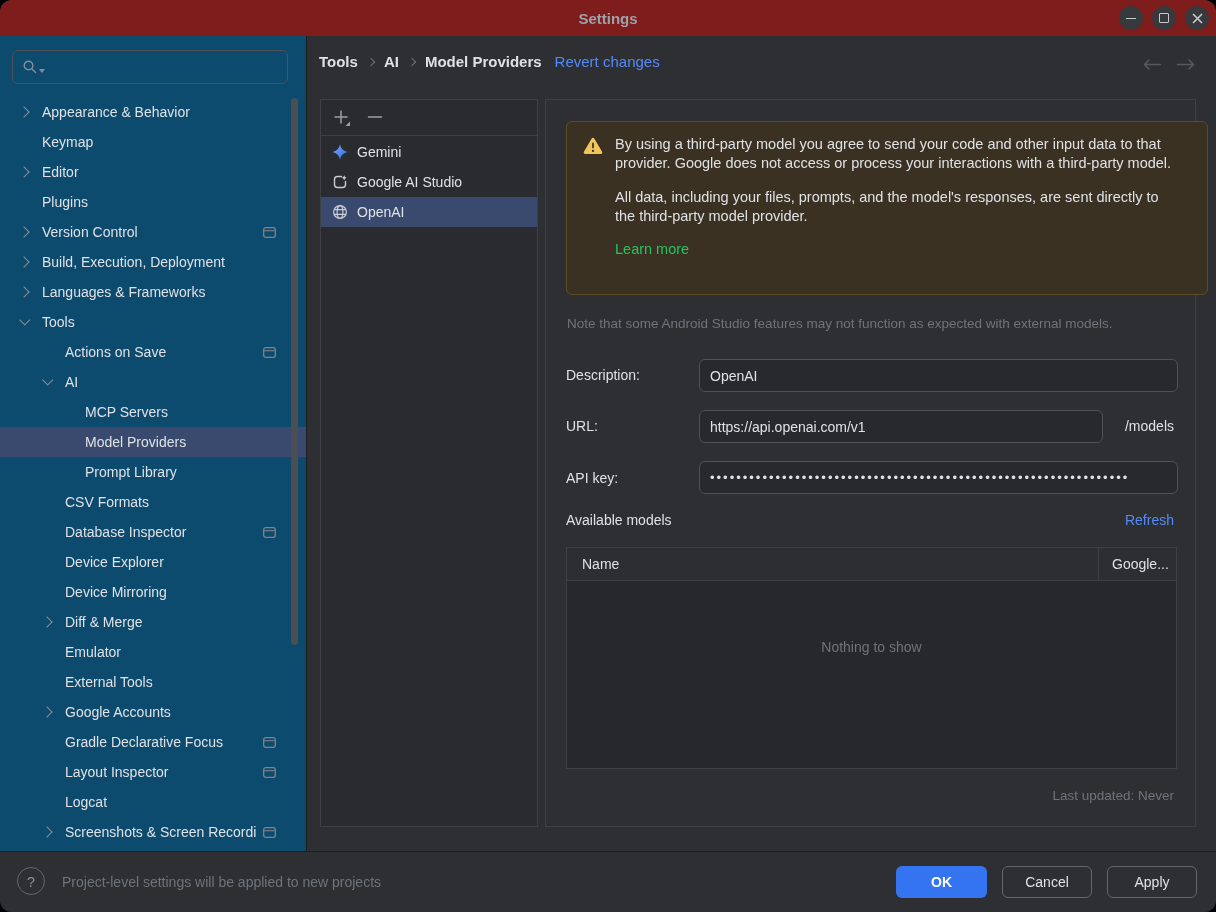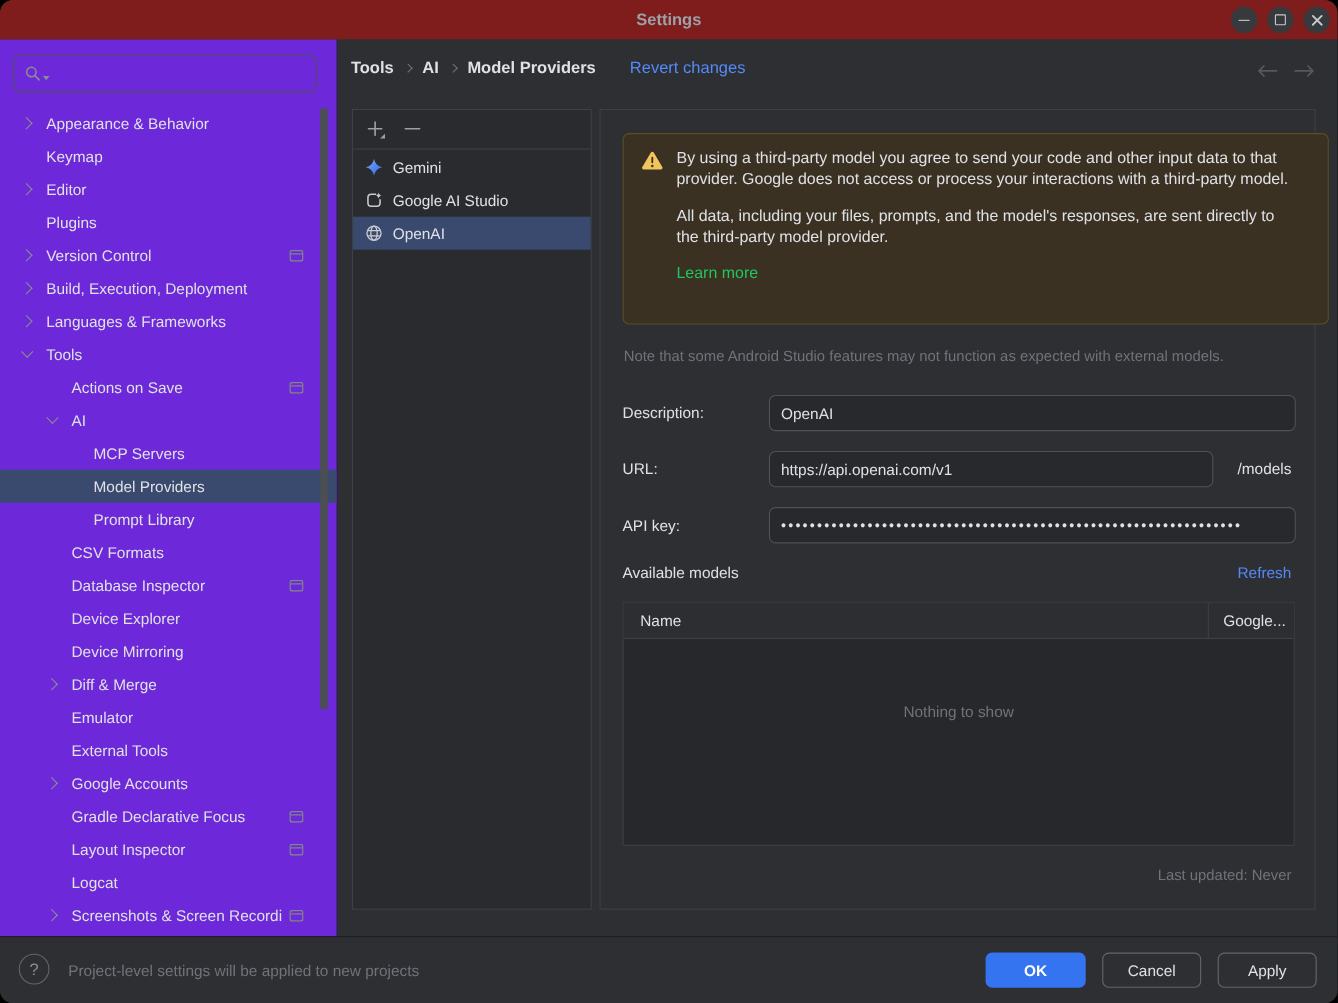--- a/index.html
+++ b/index.html
@@ -11,41 +11,41 @@
   .title{font-size:15px;font-weight:700;color:#9da1a8;}
   .winbtns{position:absolute;right:7px;top:6px;display:flex;gap:9px;}
   .winbtn{width:24px;height:24px;border-radius:50%;background:#37393d;display:flex;align-items:center;justify-content:center;cursor:default;}
   .min-glyph{width:10px;border-top:1.8px solid #c6c9cd;display:block;}
   .max-glyph{width:8px;height:8px;border:1.6px solid #c6c9cd;border-radius:1px;display:block;}
 
   
   .main{flex:1;min-height:0;display:flex;position:relative;}
 
   
-  .sidebar{width:306px;flex:none;background:#6d28d9;border-right:1px solid #1d1e21;position:relative;overflow:hidden;}
+  .sidebar{width:306px;flex:none;background:#0c4a6e;border-right:1px solid #1d1e21;position:relative;overflow:hidden;}
   .search{position:absolute;left:12px;top:14px;width:276px;height:34px;box-sizing:border-box;border:1px solid #4e5157;border-radius:6px;display:flex;align-items:center;padding-left:9px;}
   .search-caret{width:0;height:0;border-left:3.5px solid transparent;border-right:3.5px solid transparent;border-top:4px solid #8a8d92;margin-left:1px;margin-top:7px;}
   .search-input{flex:1;background:transparent;border:none;outline:none;color:#dfe1e5;font-size:14px;font-family:inherit;margin-left:6px;}
   .tree{position:absolute;top:61px;left:0;right:0;}
   .tree-row{height:30px;display:flex;align-items:center;color:#dfe1e5;font-size:14px;position:relative;white-space:nowrap;overflow:hidden;padding-right:50px;}
   .tree-row.selected{background:#3a4a6e;}
   .lvl0{padding-left:20px;} .lvl1{padding-left:43px;} .lvl2{padding-left:85px;}
   .chev-slot{width:22px;flex:none;display:flex;align-items:center;}
   .chev{display:inline-block;width:7px;height:7px;border-right:1.5px solid #8a8d92;border-bottom:1.5px solid #8a8d92;}
   .chev.right{transform:rotate(-45deg);}
   .chev.down{transform:rotate(45deg) translate(-1px,-2px);}
   .row-window-icon{position:absolute;right:30px;top:10px;line-height:0;}
   .scroll-thumb{position:absolute;right:8px;top:62px;width:7px;height:547px;background:#4b4e53;border-radius:4px;}
 
   
   .content{flex:1;position:relative;background:#2d2f33;}
   .breadcrumb{position:absolute;left:12px;top:17px;display:flex;align-items:center;gap:10px;font-size:15px;}
   .crumb{color:#dfe1e5;font-weight:700;}
   .crumb-sep{width:5px;height:5px;border-right:1.3px solid #6f737a;border-bottom:1.3px solid #6f737a;transform:rotate(-45deg);margin-top:1px;}
-  .revert{color:#548af7;font-weight:400;margin-left:21px;}
+  .revert{color:#548af7;font-weight:400;margin-left:3px;}
   .nav-arrows{position:absolute;right:20px;top:22px;display:flex;gap:14px;line-height:0;}
 
   
   .providers-panel{position:absolute;left:13px;top:63px;width:218px;height:728px;box-sizing:border-box;border:1px solid #3e4044;background:#292b2f;}
   .ptoolbar{height:35px;border-bottom:1px solid #3e4044;display:flex;align-items:center;padding-left:12px;gap:16px;}
   .tool-btn{line-height:0;cursor:default;}
   .plist{padding-top:1px;}
   .prow{height:30px;display:flex;align-items:center;gap:9px;padding-left:11px;font-size:14px;color:#dfe1e5;}
   .prow.selected{background:#3a4a6e;}
   .picon{line-height:0;width:16px;flex:none;}

